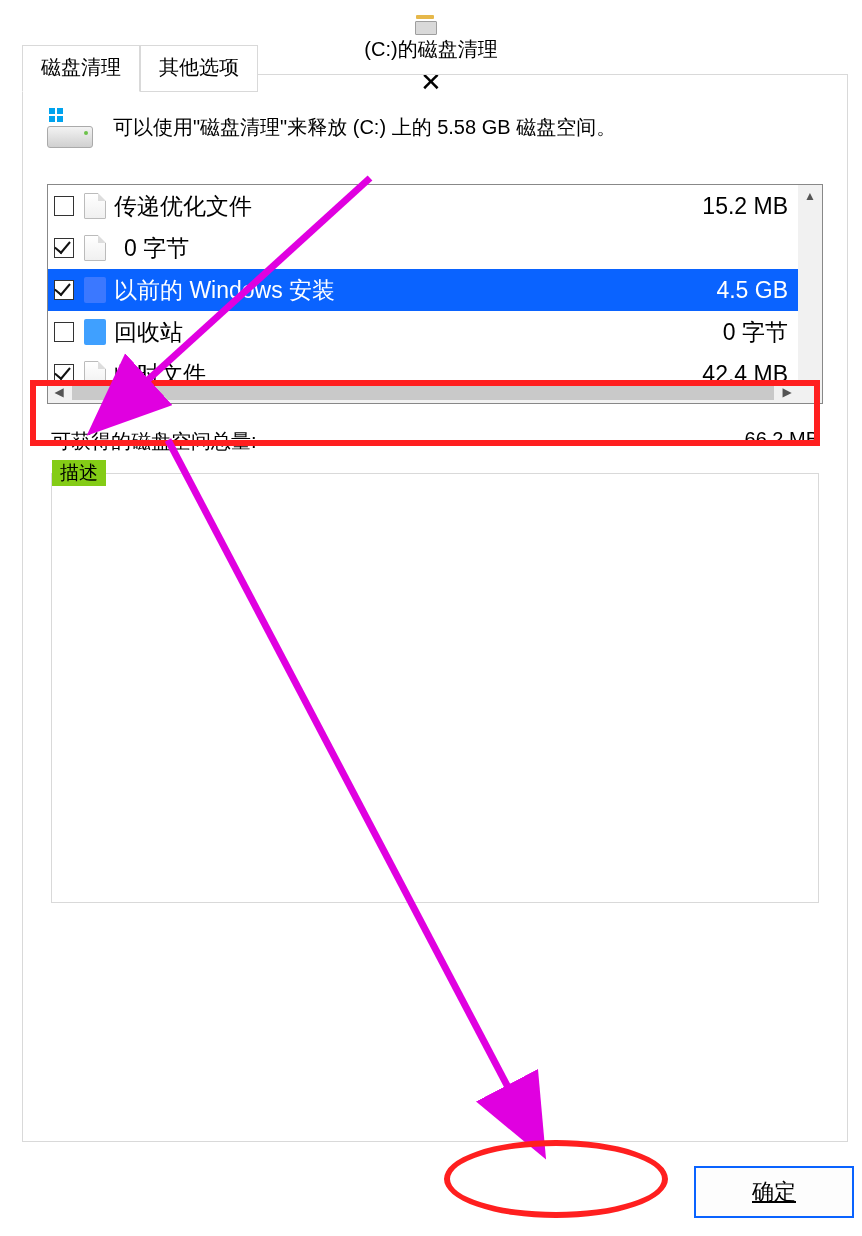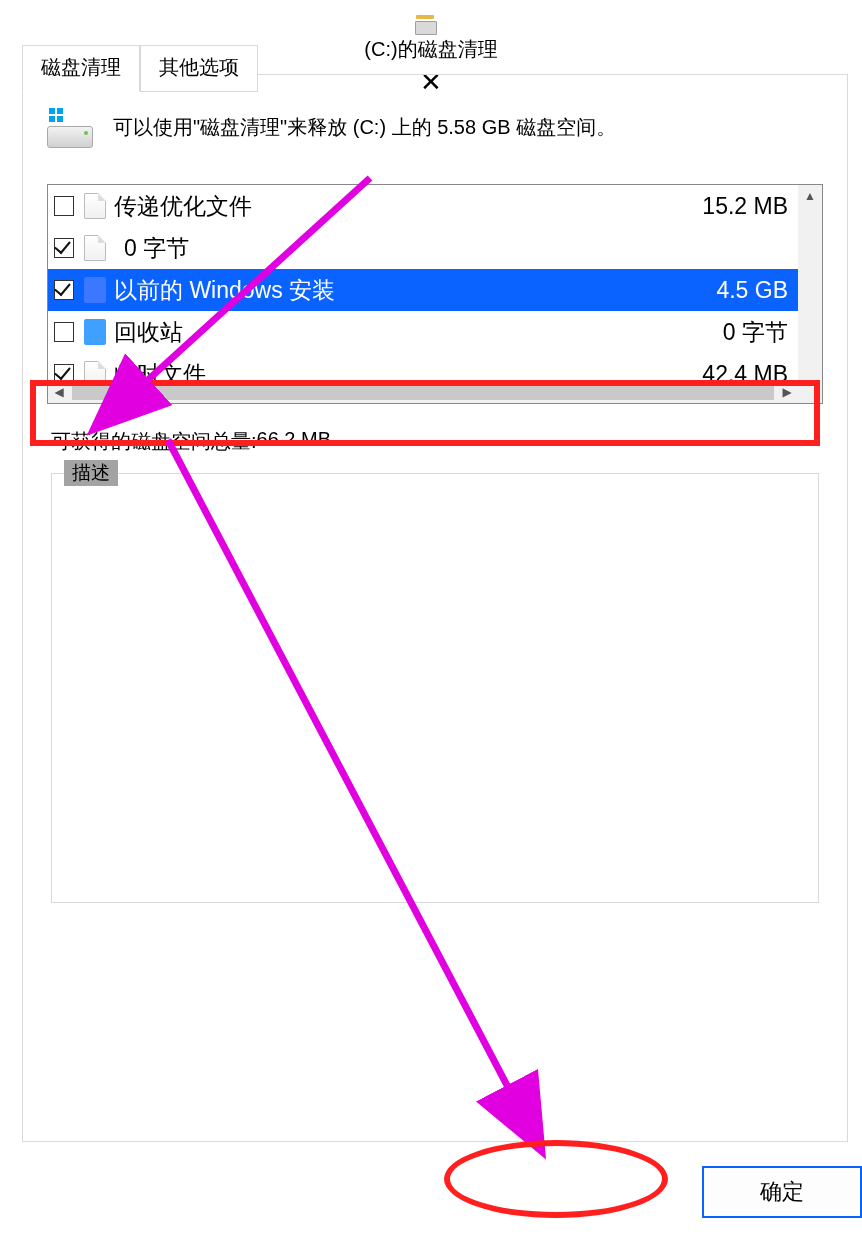--- a/index.html
+++ b/index.html
@@ -144,40 +144,40 @@
   .hscroll .sq{position:absolute;right:-24px;top:0;width:24px;height:22px;background:#f1f1f1;}
 
   .red-highlight{
     position:absolute;
     border:6px solid #ff1f1f;
     pointer-events:none;
     z-index:50;
   }
 
   .total-row{
-    display:flex; justify-content:flex-start;
+    display:flex; justify-content:space-between;
     margin:24px 4px 18px 4px; font-size:20px;
   }
 
   .desc-box{
     margin:0 4px;
     border:1px solid #d9d9d9;
     position:relative;
     padding:30px 16px 16px 16px;
     height:430px;
   }
   .desc-box .legend{
-    position:absolute; top:-14px; left:12px;
-    background:#a3a3a3; padding:0 8px; font-size:19px;
+    position:absolute; top:-14px; left:0;
+    background:#84cc16; padding:0 8px; font-size:19px;
   }
   .desc-text{font-size:19px; line-height:1.6;}
 
   .dlg-buttons{
-    position:absolute; right:0; bottom:18px;
-    display:flex; 
+    position:absolute; right:8px; bottom:18px;
+    display:flex; text-decoration:underline;
   }
   .btn{
     min-width:160px; height:52px;
     display:flex; align-items:center; justify-content:center;
     font-size:22px; background:#fdfdfd;
     border:1px solid #c7c7c7;
   }
   .btn.primary{ border:2px solid #0a63ff; }
 
   .red-oval{

